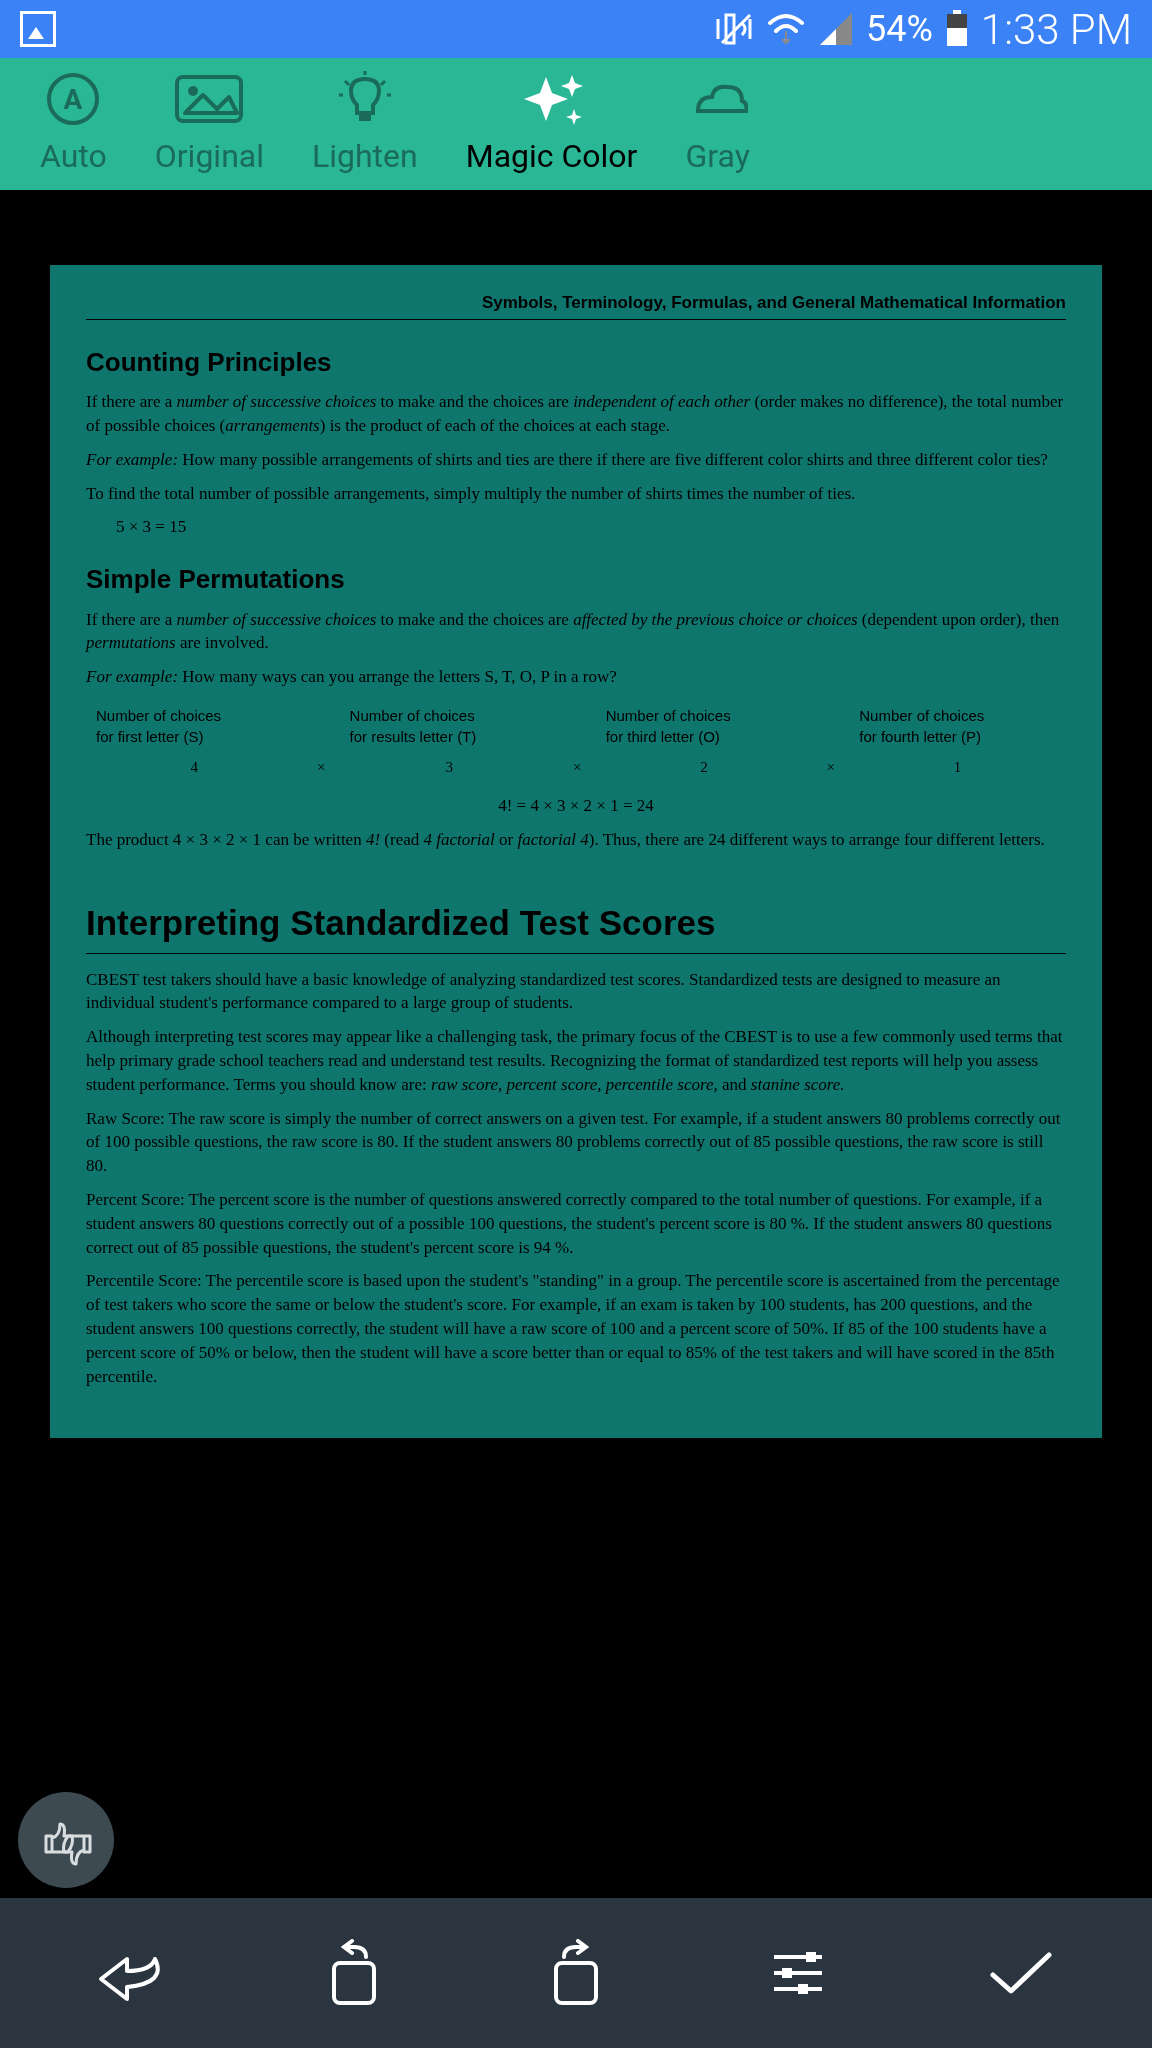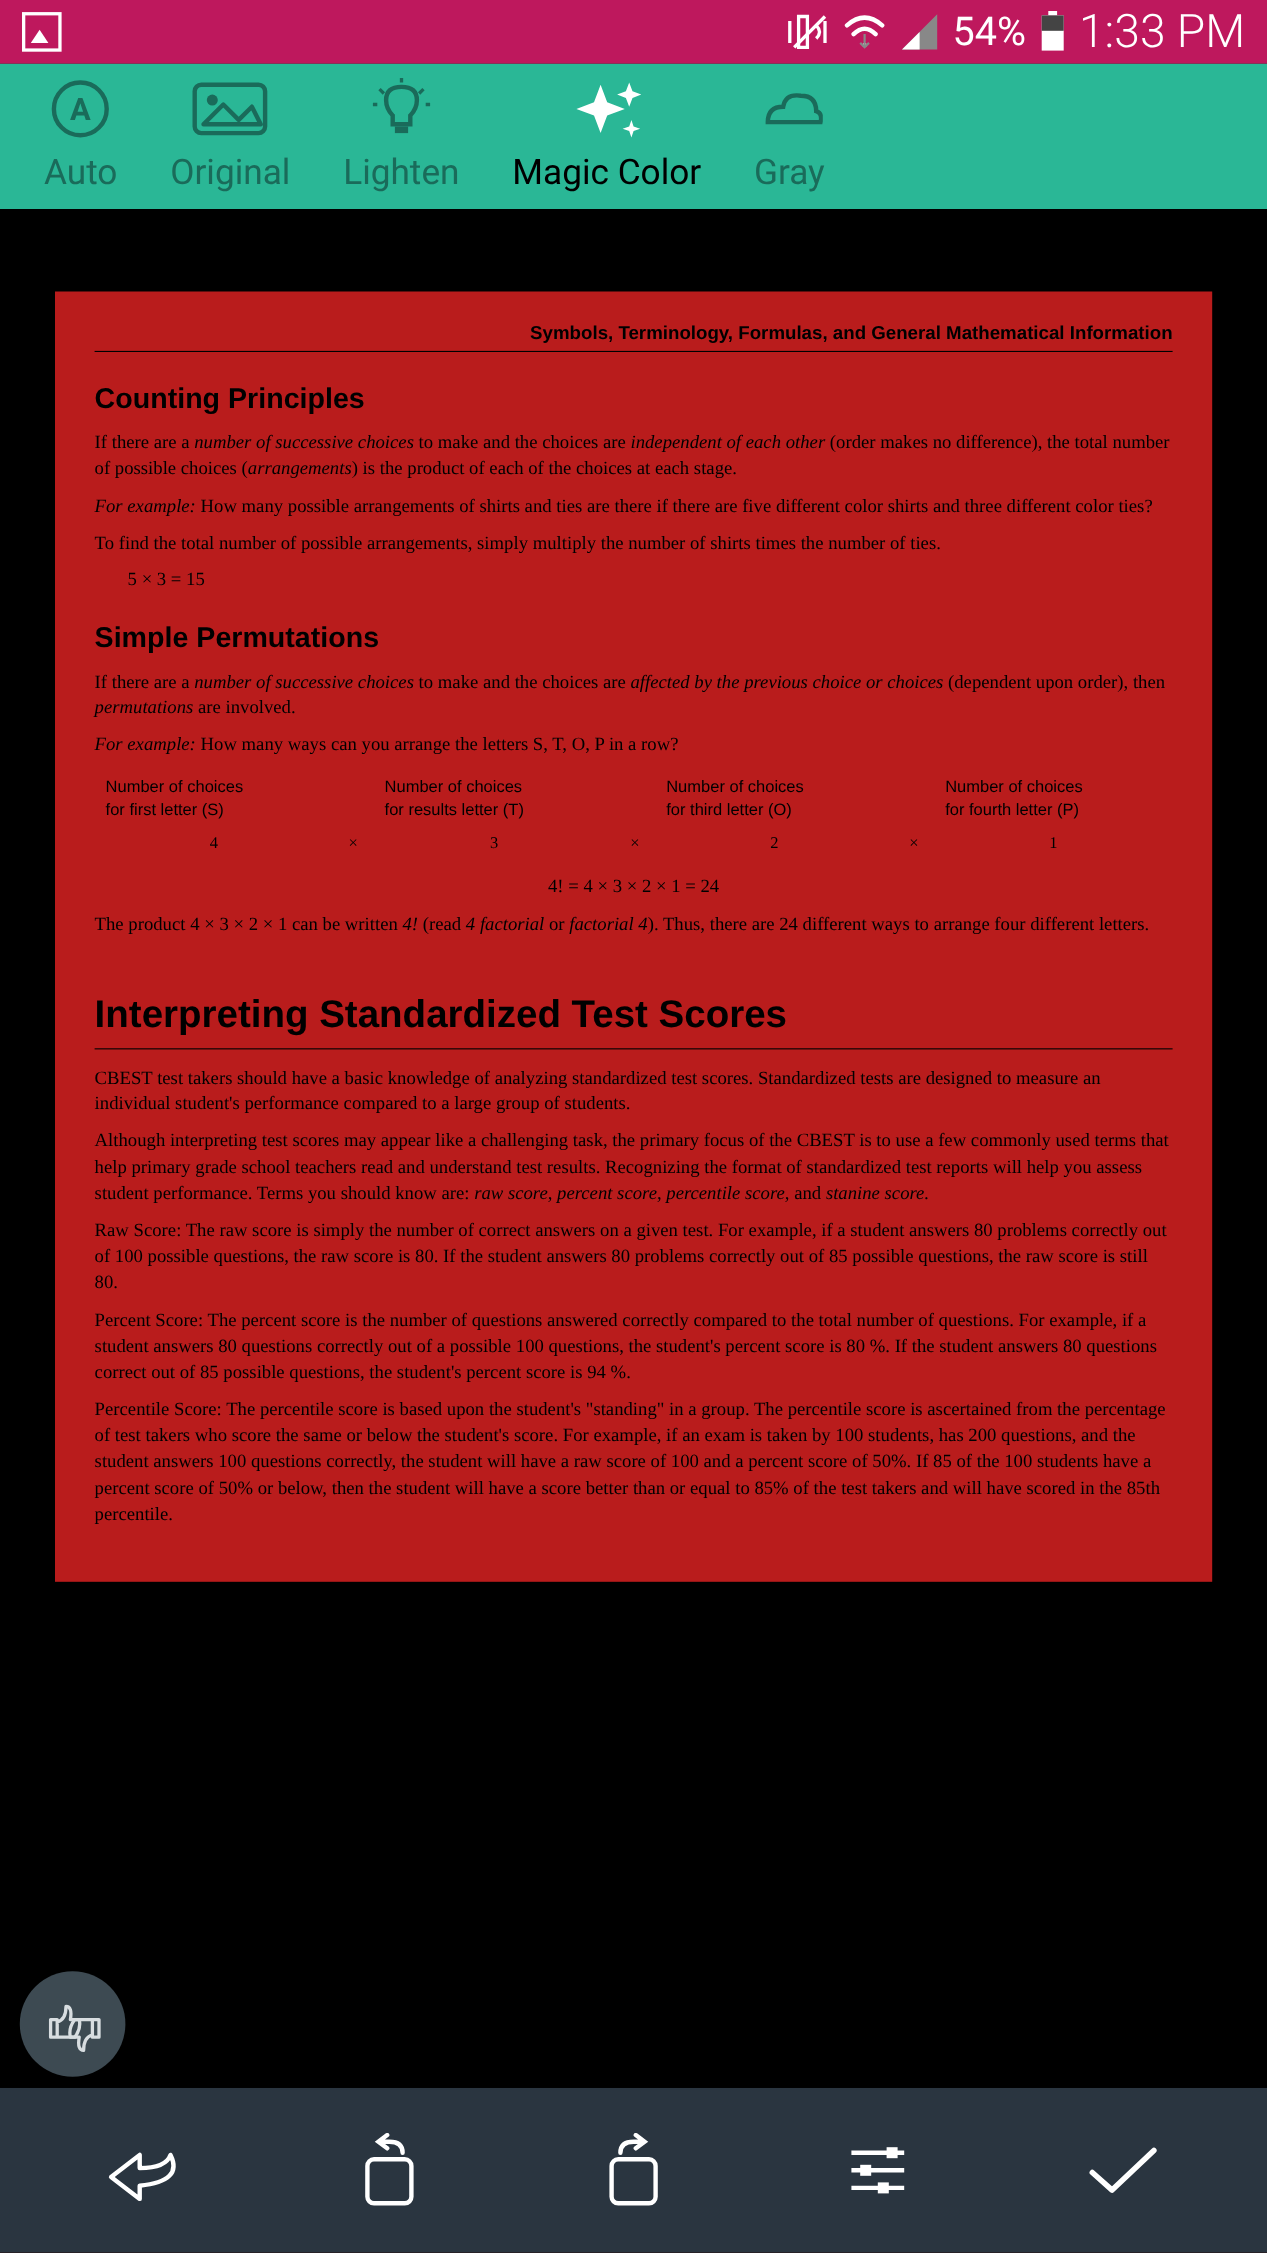--- a/index.html
+++ b/index.html
@@ -5,21 +5,21 @@
     * { margin: 0; padding: 0; box-sizing: border-box; }
     body {
       width: 1152px;
       height: 2048px;
       background: #000;
       font-family: -apple-system, Roboto, sans-serif;
       overflow: hidden;
     }
     .status-bar {
       height: 58px;
-      background: #be185d;
+      background: #3b82f6;
       display: flex;
       align-items: center;
       justify-content: space-between;
       padding: 0 20px;
       color: #fff;
     }
     .status-left { display: flex; align-items: center; gap: 15px; }
     .status-right { display: flex; align-items: center; gap: 12px; font-size: 36px; }
     .image-icon { width: 36px; height: 36px; border: 3px solid #fff; position: relative; }
     .image-icon::after { content: ''; position: absolute; left: 5px; bottom: 5px; width: 0; height: 0; border-left: 8px solid transparent; border-right: 8px solid transparent; border-bottom: 12px solid #fff; }
@@ -43,21 +43,21 @@
     }
     .filter-item.active { color: #000000; }
     .filter-icon { height: 52px; display: flex; align-items: center; justify-content: center; }
     .content-area {
       height: calc(2048px - 58px - 132px - 150px);
       background: #000;
       padding: 75px 50px 30px 50px;
       position: relative;
     }
     .document {
-      background: #b91c1c;
+      background: #0f766e;
       color: #000;
       padding: 26px 36px 40px 36px;
       font-family: Georgia, 'Times New Roman', serif;
       font-size: 17px;
       line-height: 1.4;
     }
     .doc-header {
       text-align: right;
       border-bottom: 1.5px solid #000;
       padding-bottom: 4px;

